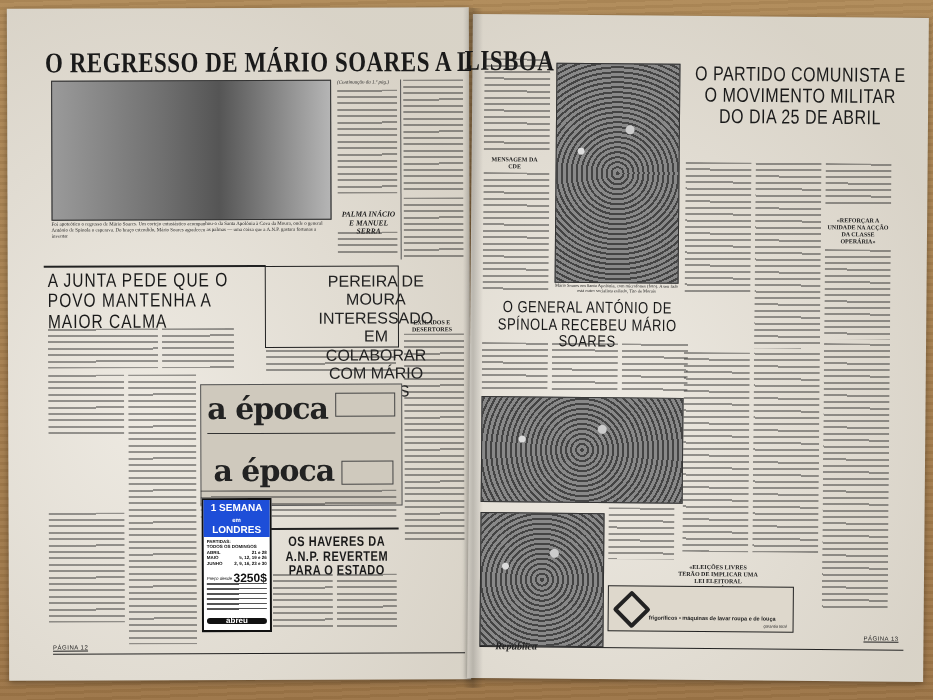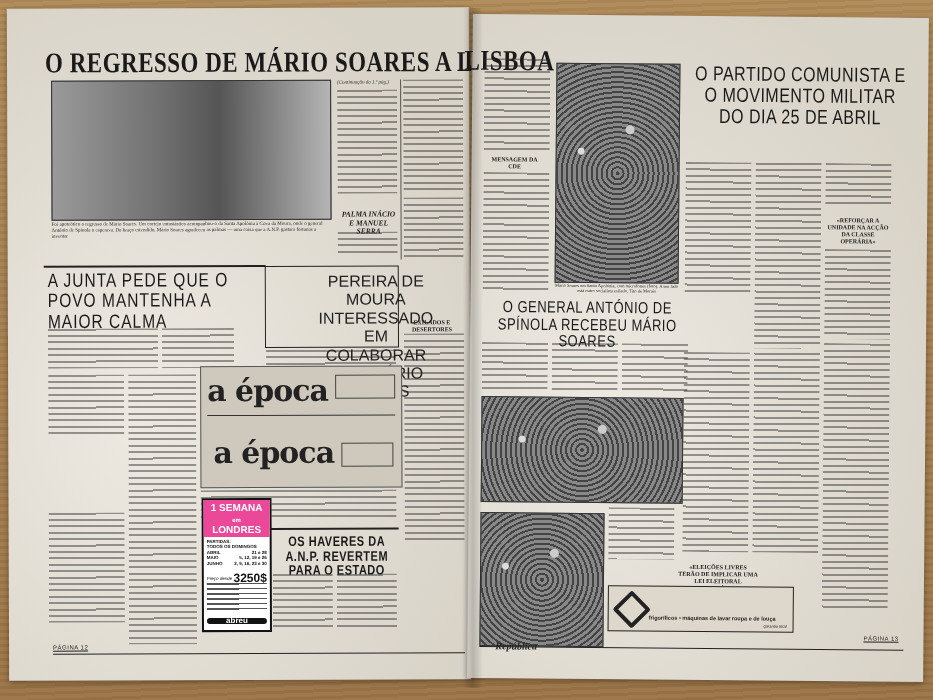--- a/index.html
+++ b/index.html
@@ -127,31 +127,31 @@
 
     <div class="textcol" style="left:40px; top:320px; width:110px; height:40px;"></div>
     <div class="textcol" style="left:154px; top:320px; width:72px; height:40px;"></div>
     <div class="textcol" style="left:258px; top:342px; width:130px; height:22px;"></div>
 
     <div class="textcol" style="left:40px; top:366px; width:76px; height:60px;"></div>
     <div class="textcol" style="left:120px; top:366px; width:68px; height:270px;"></div>
 
     <div class="textcol" style="left:40px; top:504px; width:76px; height:110px;"></div>
 
-    <div style="position:absolute; left:192px; top:358px; width:200px; height:120px; background:#cfc9bd; border:1px solid #555;">
+    <div style="position:absolute; left:192px; top:376px; width:200px; height:120px; background:#cfc9bd; border:1px solid #555;">
       <div class="epoca" style="left:6px; top:6px;">a época</div>
       <div style="position:absolute; left:134px; top:8px; width:58px; height:22px; border:1px solid #444;"></div>
       <div style="position:absolute; left:6px; top:48px; width:188px; height:1px; background:#333;"></div>
       <div class="epoca" style="left:12px; top:68px;">a época</div>
       <div style="position:absolute; left:140px; top:76px; width:50px; height:22px; border:1px solid #444;"></div>
     </div>
     <div class="textcol" style="left:192px; top:482px; width:196px; height:30px;"></div>
 
     <div class="ad-london" style="left:193px; top:490px; width:66px; height:130px;">
-      <div style="background:#ec4899; color:#fff; padding:2px 3px;">
+      <div style="background:#1d4ed8; color:#fff; padding:2px 3px;">
         <div style="font-weight:bold; font-size:10px; text-align:center;">1 SEMANA</div>
         <div style="text-align:center; font-weight:bold; font-size:10px;">
           <span style="font-size:6px;">em</span>
           <span>LONDRES</span>
         </div>
       </div>
       <div style="padding:2px 3px; font-size:4.5px; line-height:5.4px;">
         <div style="font-weight:bold;">PARTIDAS:</div>
         <div style="font-weight:bold;">TODOS OS DOMINGOS</div>
         <div style="display:flex; justify-content:space-between; font-weight:bold;">

